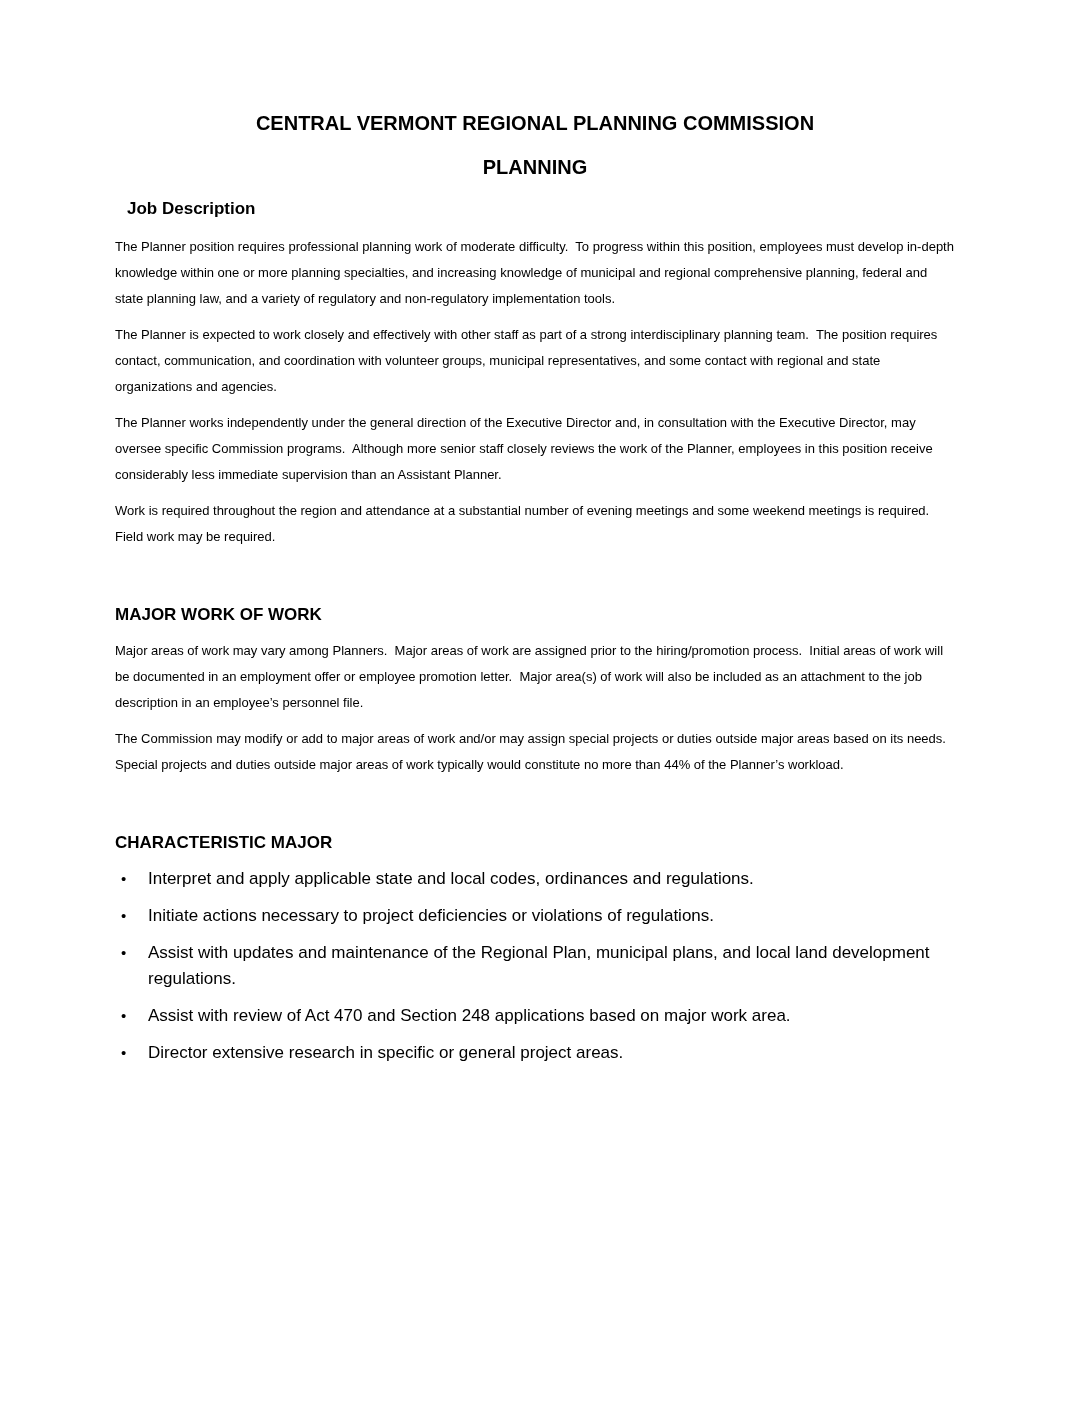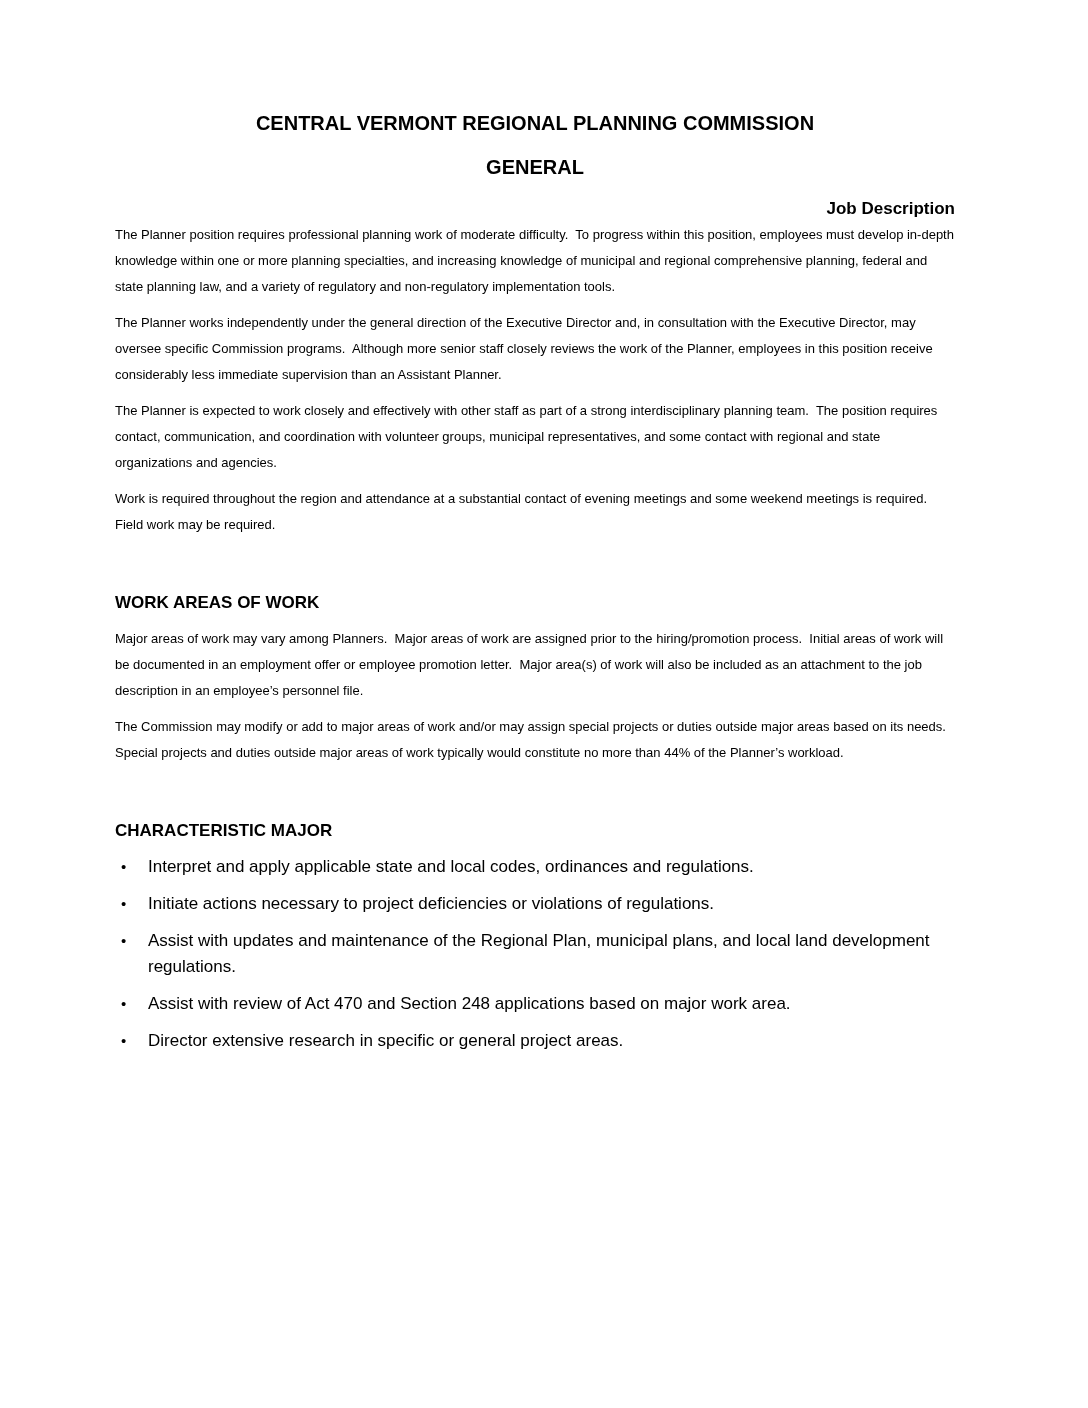--- a/index.html
+++ b/index.html
@@ -28,23 +28,23 @@
   .doc-subtitle {
     font-size: 20px;
     font-weight: bold;
     text-align: center;
     line-height: 26px;
     margin: 0 0 16px 0;
   }
   .doc-type {
     font-size: 17px;
     font-weight: bold;
-    text-align: right;
+    text-align: left;
     line-height: 26px;
-    margin: 0;
+    margin: 12px;
   }
   .section-heading {
     font-size: 17px;
     font-weight: bold;
     line-height: 26px;
     margin: 52px 0 10px 0;
   }
   .para {
     font-size: 13px;
     line-height: 26px;
@@ -69,32 +69,32 @@
     top: 0;
     font-size: 15px;
   }
 </style>
 </head>
 <body>
 
 <div class="page">
 
   <h1 class="doc-title">CENTRAL VERMONT REGIONAL PLANNING COMMISSION</h1>
-  <h2 class="doc-subtitle">GENERAL</h2>
+  <h2 class="doc-subtitle">PLANNING</h2>
   <h3 class="doc-type">Job Description</h3>
 
   <div class="section">
     <p class="para">The Planner position requires professional planning work of moderate difficulty.  To progress within this position, employees must develop in-depth knowledge within one or more planning specialties, and increasing knowledge of municipal and regional comprehensive planning, federal and state planning law, and a variety of regulatory and non-regulatory implementation tools.</p>
+    <p class="para">The Planner is expected to work closely and effectively with other staff as part of a strong interdisciplinary planning team.  The position requires contact, communication, and coordination with volunteer groups, municipal representatives, and some contact with regional and state organizations and agencies.</p>
     <p class="para">The Planner works independently under the general direction of the Executive Director and, in consultation with the Executive Director, may oversee specific Commission programs.  Although more senior staff closely reviews the work of the Planner, employees in this position receive considerably less immediate supervision than an Assistant Planner.</p>
-    <p class="para">The Planner is expected to work closely and effectively with other staff as part of a strong interdisciplinary planning team.  The position requires contact, communication, and coordination with volunteer groups, municipal representatives, and some contact with regional and state organizations and agencies.</p>
-    <p class="para">Work is required throughout the region and attendance at a substantial contact of evening meetings and some weekend meetings is required.  Field work may be required.</p>
+    <p class="para">Work is required throughout the region and attendance at a substantial number of evening meetings and some weekend meetings is required.  Field work may be required.</p>
   </div>
 
   <div class="section">
-    <h4 class="section-heading">WORK AREAS OF WORK</h4>
+    <h4 class="section-heading">MAJOR WORK OF WORK</h4>
     <p class="para">Major areas of work may vary among Planners.  Major areas of work are assigned prior to the hiring/promotion process.  Initial areas of work will be documented in an employment offer or employee promotion letter.  Major area(s) of work will also be included as an attachment to the job description in an employee’s personnel file.</p>
     <p class="para">The Commission may modify or add to major areas of work and/or may assign special projects or duties outside major areas based on its needs.  Special projects and duties outside major areas of work typically would constitute no more than 44% of the Planner’s workload.</p>
   </div>
 
   <div class="section">
     <h4 class="section-heading">CHARACTERISTIC MAJOR</h4>
     <ul class="bullets">
       <li>
         <span class="bullet-marker">•</span>
         <span>Interpret and apply applicable state and local codes, ordinances and regulations.</span>

